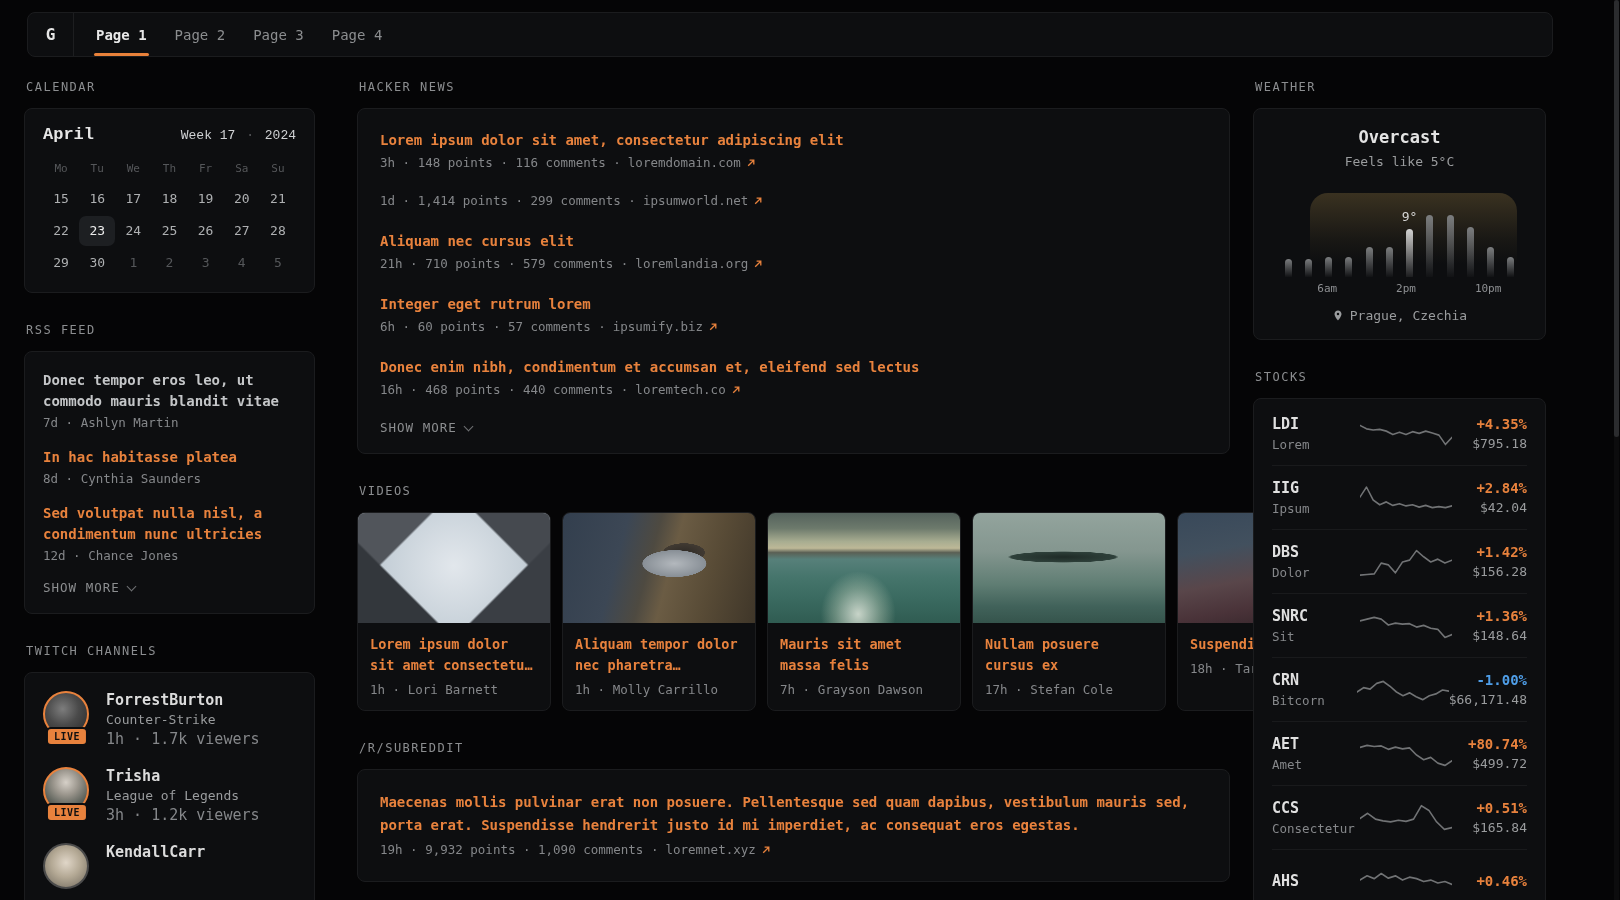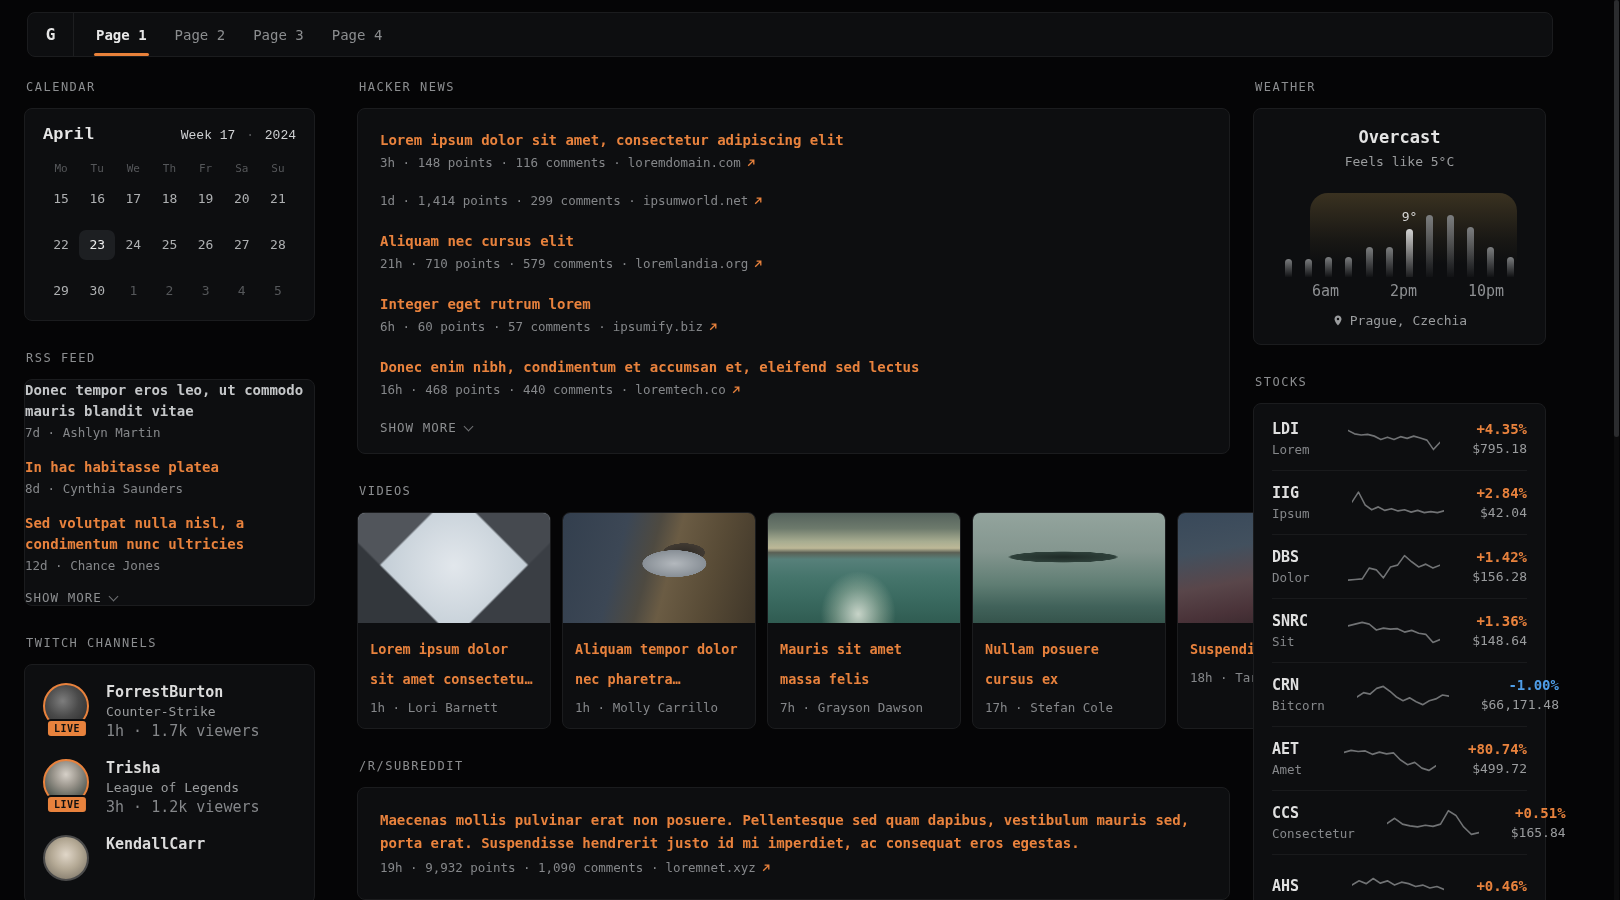--- a/index.html
+++ b/index.html
@@ -30,28 +30,28 @@
   .col-right  { width:293px; }
   .section { margin-bottom:30px; }
   .sec-head { font-size:12px; letter-spacing:1.5px; color:#8c8e90; margin:0 2px 14px 2px; }
 
   
   .cal-card { padding:16px 18px 14px 18px; }
   .cal-top { display:flex; justify-content:space-between; align-items:baseline;font-family:Liberation Mono, monospace; }
   .cal-month { color:#e6e6e6; font-size:17px; font-weight:bold; }
   .cal-week { font-size:13px; color:#cfd1d3; }
   .cal-week .dot { color:#55575a; padding:0 3px; }
-  .cal-grid { display:grid; grid-template-columns:repeat(7,1fr); margin-top:14px; row-gap:16px; }
+  .cal-grid { display:grid; grid-template-columns:repeat(7,1fr); margin-top:14px; row-gap:2px; }
   .cal-dayname { text-align:center; font-size:11px; color:#55575a; height:22px; line-height:22px; }
   .cal-day { text-align:center; font-size:13px; color:#aeb0b2; height:30px; line-height:30px; border-radius:7px; }
   .cal-day.current { background:#1d1f22; color:#ececec; }
   .cal-day.dim { color:#55575a; }
 
   
-  .feed-card { }
+  .feed-card { padding:18px; }
   .feed-item { margin-bottom:17px; }
   .feed-title { font-size:14px; line-height:21px; font-weight:bold; color:#e8823d; cursor:pointer; }
   .feed-title.muted { color:#c4c6c8; }
   .feed-meta { font-size:12.5px; color:#85878a; margin-top:3px; }
   .show-more { font-size:12.5px; letter-spacing:1px; color:#8c8e90; cursor:pointer; margin-top:4px; }
   .chev { display:inline-block; width:7px; height:7px; border-right:1.5px solid #6f7173;
     border-bottom:1.5px solid #6f7173; transform:rotate(45deg); margin-left:8px; vertical-align:2px; }
 
   
   .twitch-card { padding:18px 18px 20px 18px; }
@@ -77,21 +77,21 @@
   .hn-meta { font-size:12.5px; color:#85878a; margin-top:5px; display:flex; align-items:center; }
   .hn-domain { color:#85878a; margin-left:7px; cursor:pointer; }
   .ext-arrow { margin-left:5px; color:#e8823d; display:inline-flex; }
 
   
   .video-row { width:899px; display:flex; overflow:hidden; }
   .video-card { flex:0 0 194px; margin-right:11px; background:#0d0e10; border:1px solid #1b1c1e;
     border-radius:8px; overflow:hidden; cursor:pointer; }
   .video-thumb { width:100%; height:110px; }
   .video-body { padding:11px 12px 13px 12px; }
-  .video-title { font-size:13.5px; line-height:30px; font-weight:bold; color:#e8823d;
+  .video-title { font-size:13.5px; line-height:21px; font-weight:bold; color:#e8823d;
     display:-webkit-box; -webkit-line-clamp:2; -webkit-box-orient:vertical; overflow:hidden; }
   .video-meta { font-size:12.5px; color:#85878a; margin-top:6px; white-space:nowrap; }
   .vt-pillars { background-image:
       linear-gradient(45deg, #33373c 26%, rgba(0,0,0,0) 27%),
       linear-gradient(-45deg, #3a3e44 26%, rgba(0,0,0,0) 27%),
       linear-gradient(135deg, #51555b 24%, rgba(0,0,0,0) 25%),
       linear-gradient(-135deg, #45494f 24%, rgba(0,0,0,0) 25%),
       radial-gradient(circle at 50% 48%, #e2e7ec 0%, #c6d0d8 60%, #b2bcc6 100%); }
   .vt-camera { background-image:
       radial-gradient(ellipse 30% 22% at 58% 46%, #b3b8bd 0%, #888f96 55%, rgba(0,0,0,0) 56%),
@@ -114,26 +114,26 @@
   .w-chart { position:relative; margin-top:20px; height:88px; padding:0 6px; }
   .w-glow { position:absolute; left:15%; right:4%; top:4px; bottom:0; border-radius:18px;
     background:linear-gradient(180deg, rgba(186,152,80,0.26) 0%, rgba(186,152,80,0.07) 55%, rgba(186,152,80,0) 85%); }
   .w-bars { position:relative; display:flex; height:100%; align-items:flex-end; }
   .w-slot { flex:1; display:flex; flex-direction:column; align-items:center; justify-content:flex-end; }
   .w-temp { font-size:13px; color:#d6d6d6; margin-bottom:5px; }
   .w-bar { width:7px; border-radius:4px 4px 1px 1px;
     background:linear-gradient(180deg, #7b7d7f 0%, rgba(123,125,127,0.04) 100%); }
   .w-bar.current { background:linear-gradient(180deg, #d2d2d2 0%, rgba(210,210,210,0.08) 100%); }
   .w-labels { display:flex; margin-top:5px; padding:0 6px; }
-  .w-lab { flex:1; text-align:center; font-size:15px; color:#8d8f92; }
+  .w-lab { flex:1; text-align:center; font-size:11px; color:#8d8f92; }
   .w-loc { margin-top:13px; font-size:13px; color:#9a9c9e; display:flex; align-items:center; justify-content:center; gap:6px; }
 
   
   .stocks-card { padding:3px 18px; }
-  .stock-row { display:flex; align-items:center; padding:13px 0; border-top:1px solid #191a1c; cursor:pointer;gap:32px; }
+  .stock-row { display:flex; align-items:center; padding:13px 0; border-top:1px solid #191a1c; cursor:pointer; }
   .stock-row:first-child { border-top:none; }
   .stock-left { width:88px; }
   .stock-sym { font-size:15px; font-weight:bold; color:#e0e0e0; }
   .stock-name { font-size:12.5px; color:#85878a; margin-top:4px; }
   .stock-spark { width:92px; height:36px; flex:0 0 92px; color:#717375; }
   .stock-right { flex:1; text-align:right; }
   .stock-change { font-size:14px; font-weight:bold; }
   .stock-change.up { color:#e8823d; }
   .stock-change.down { color:#4f9ee8; }
   .stock-price { font-size:13px; color:#9a9c9e; margin-top:4px; }

